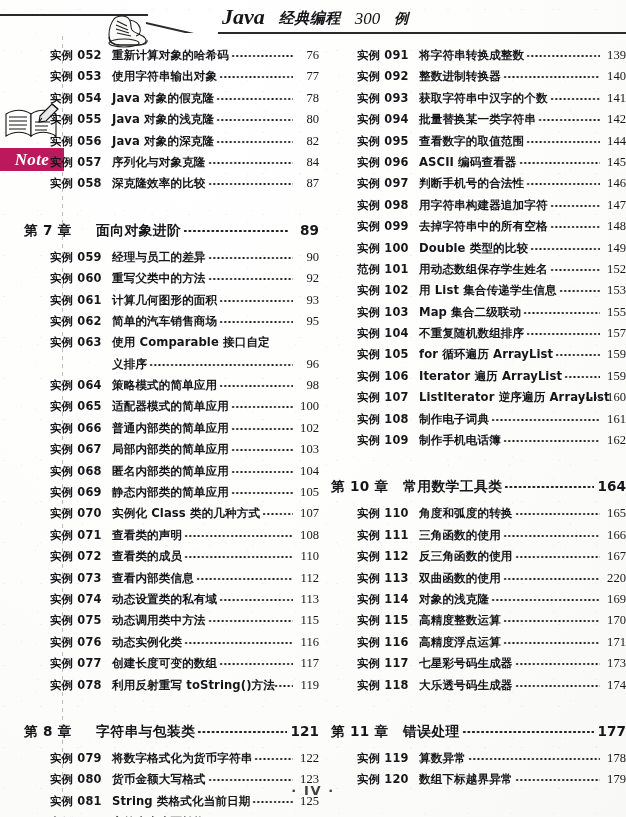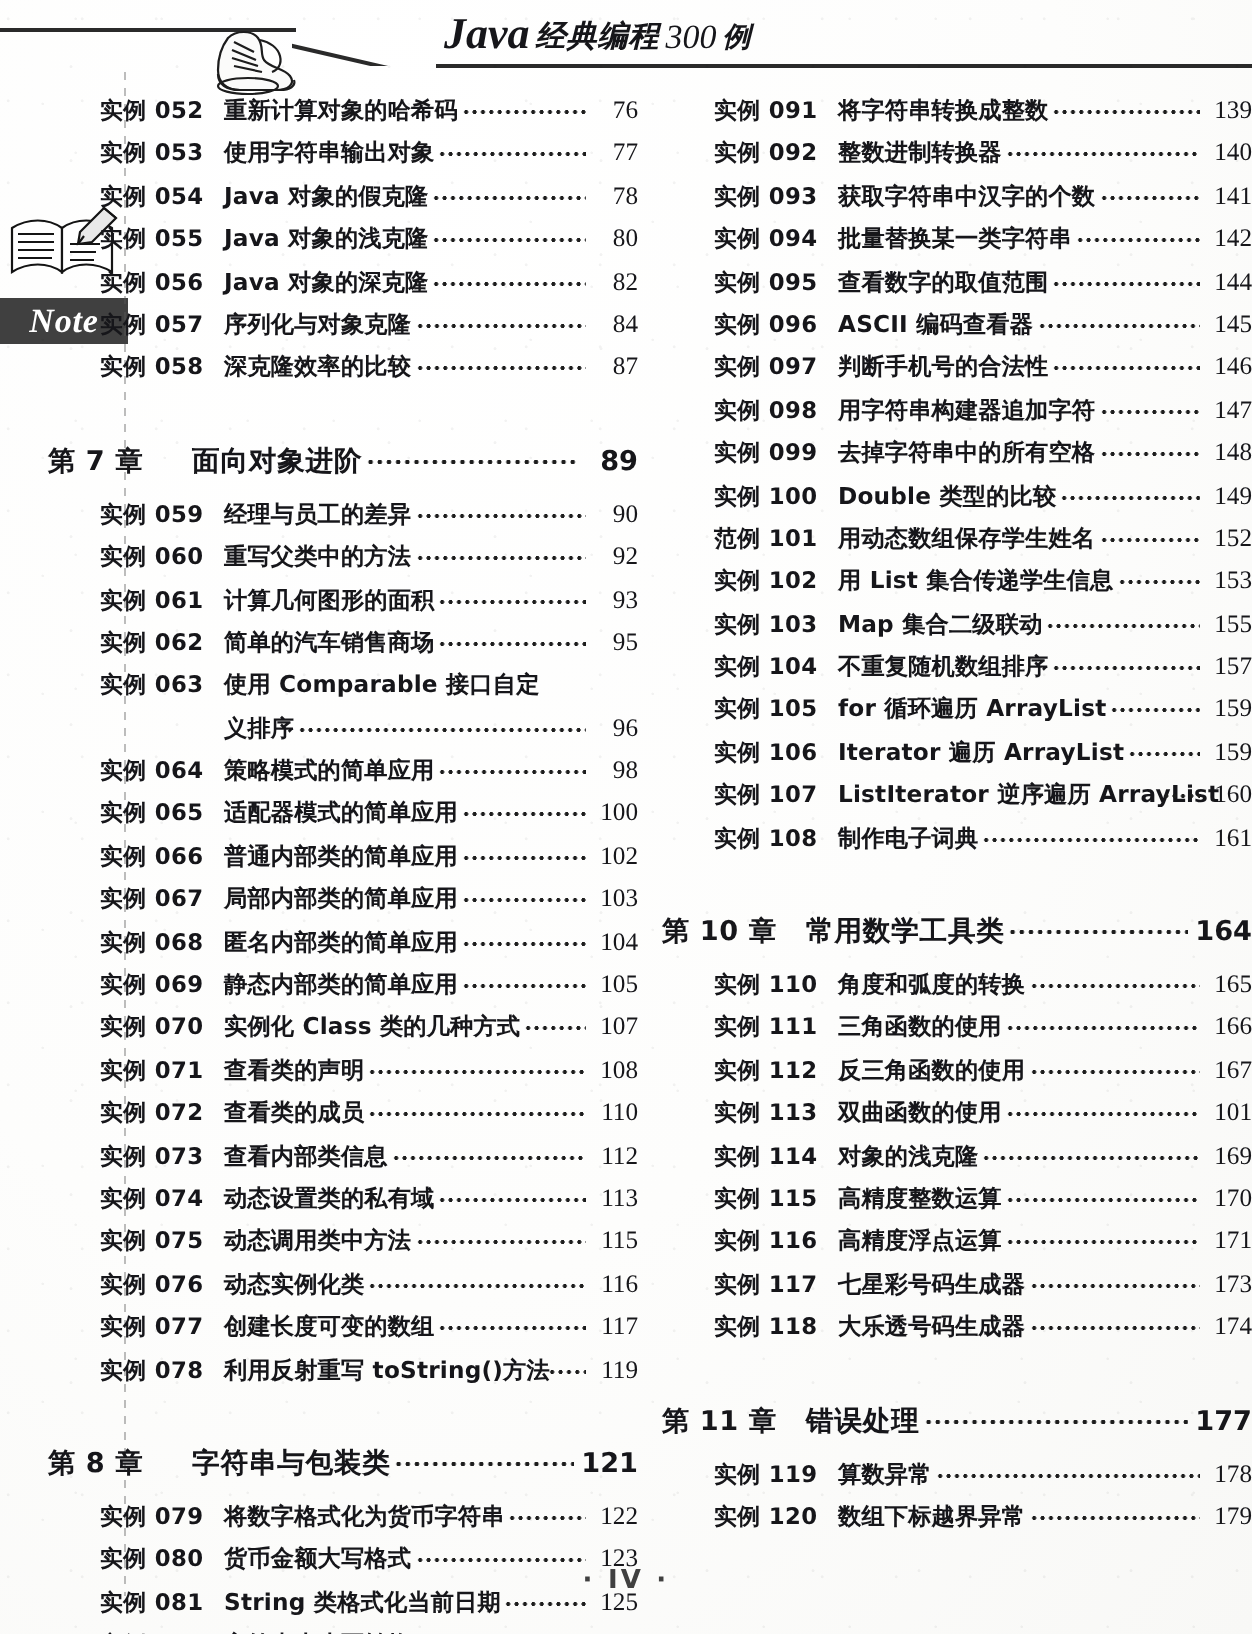--- a/index.html
+++ b/index.html
@@ -52,21 +52,21 @@
     left: 218px; top: 32px;
     width: 408px; height: 2px;
     background: #2a2a2a;
   }
   .hdr-title {
     position: absolute;
     left: 222px; top: 4px;
     height: 28px;
     display: flex;
     align-items: baseline;
-    gap: 3px;
+    gap: 14px;
     white-space: nowrap;
   }
   .hdr-title .tl-java {
     font-family: "Liberation Serif", serif;
     font-style: italic;
     font-weight: bold;
     font-size: 22px;
     letter-spacing: 0px;
     color: #16161a;
   }
@@ -109,21 +109,21 @@
     left: 0px; top: 100px;
     width: 66px;
   }
   .note-book {
     width: 60px; height: 42px;
     margin-left: 2px;
   }
   .note-label {
     margin-top: 2px;
     width: 64px; height: 23px;
-    background: #404040;
+    background: #be185d;
     color: #ffffff;
     font-family: "Liberation Serif", serif;
     font-style: italic;
     font-weight: bold;
     font-size: 17px;
     line-height: 23px;
     text-align: center;
     letter-spacing: 0.4px;
   }
 
@@ -634,20 +634,26 @@
         <span class="title">ListIterator 逆序遍历 ArrayList</span>
         <span class="leader"></span>
         <span class="pageno">160</span>
       </div>
       <div class="row entry">
         <span class="label">实例 108</span>
         <span class="title">制作电子词典</span>
         <span class="leader"></span>
         <span class="pageno">161</span>
       </div>
+      <div class="row entry">
+        <span class="label">实例 109</span>
+        <span class="title">制作手机电话簿</span>
+        <span class="leader"></span>
+        <span class="pageno">162</span>
+      </div>
       <div class="row chapter">
         <span class="label">第 10 章</span>
         <span class="title">常用数学工具类</span>
         <span class="leader"></span>
         <span class="pageno">164</span>
       </div>
       <div class="row entry">
         <span class="label">实例 110</span>
         <span class="title">角度和弧度的转换</span>
         <span class="leader"></span>
@@ -662,21 +668,21 @@
       <div class="row entry">
         <span class="label">实例 112</span>
         <span class="title">反三角函数的使用</span>
         <span class="leader"></span>
         <span class="pageno">167</span>
       </div>
       <div class="row entry">
         <span class="label">实例 113</span>
         <span class="title">双曲函数的使用</span>
         <span class="leader"></span>
-        <span class="pageno">101</span>
+        <span class="pageno">220</span>
       </div>
       <div class="row entry">
         <span class="label">实例 114</span>
         <span class="title">对象的浅克隆</span>
         <span class="leader"></span>
         <span class="pageno">169</span>
       </div>
       <div class="row entry">
         <span class="label">实例 115</span>
         <span class="title">高精度整数运算</span>

